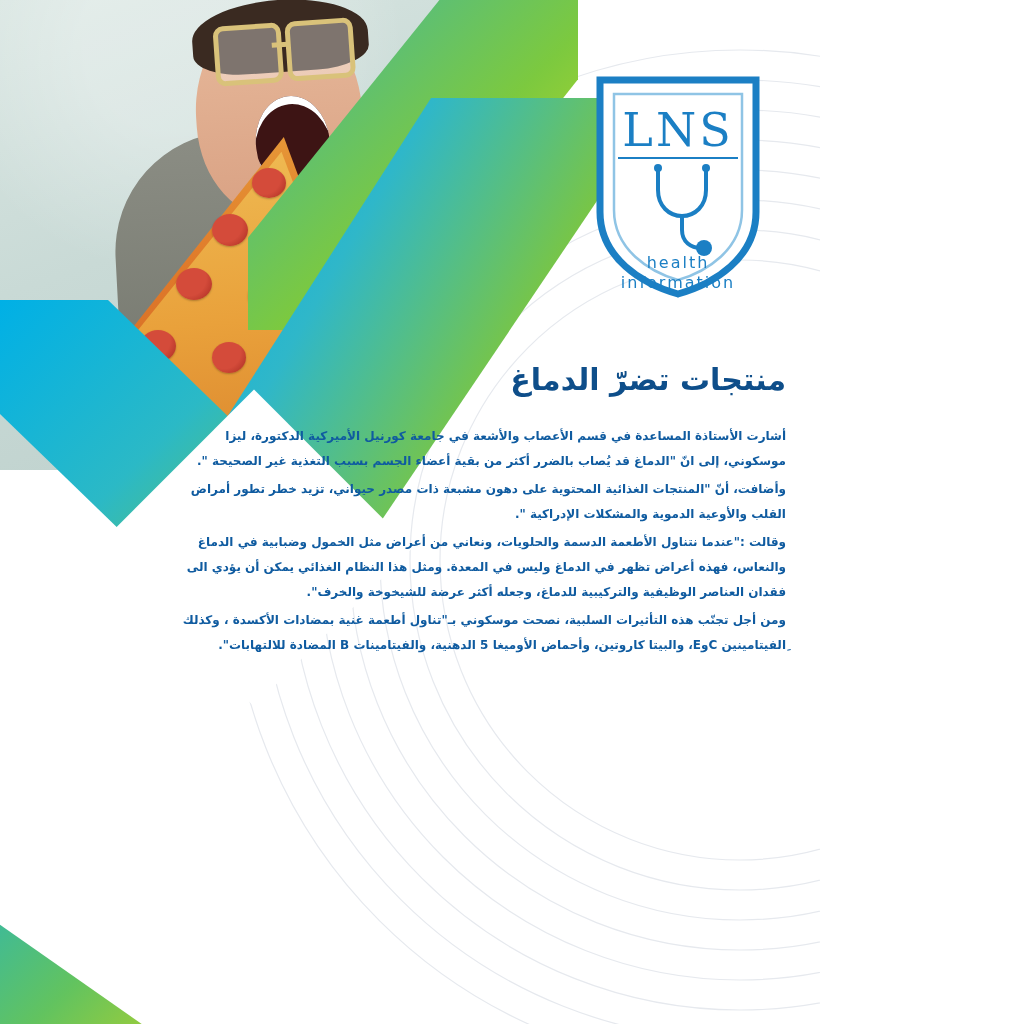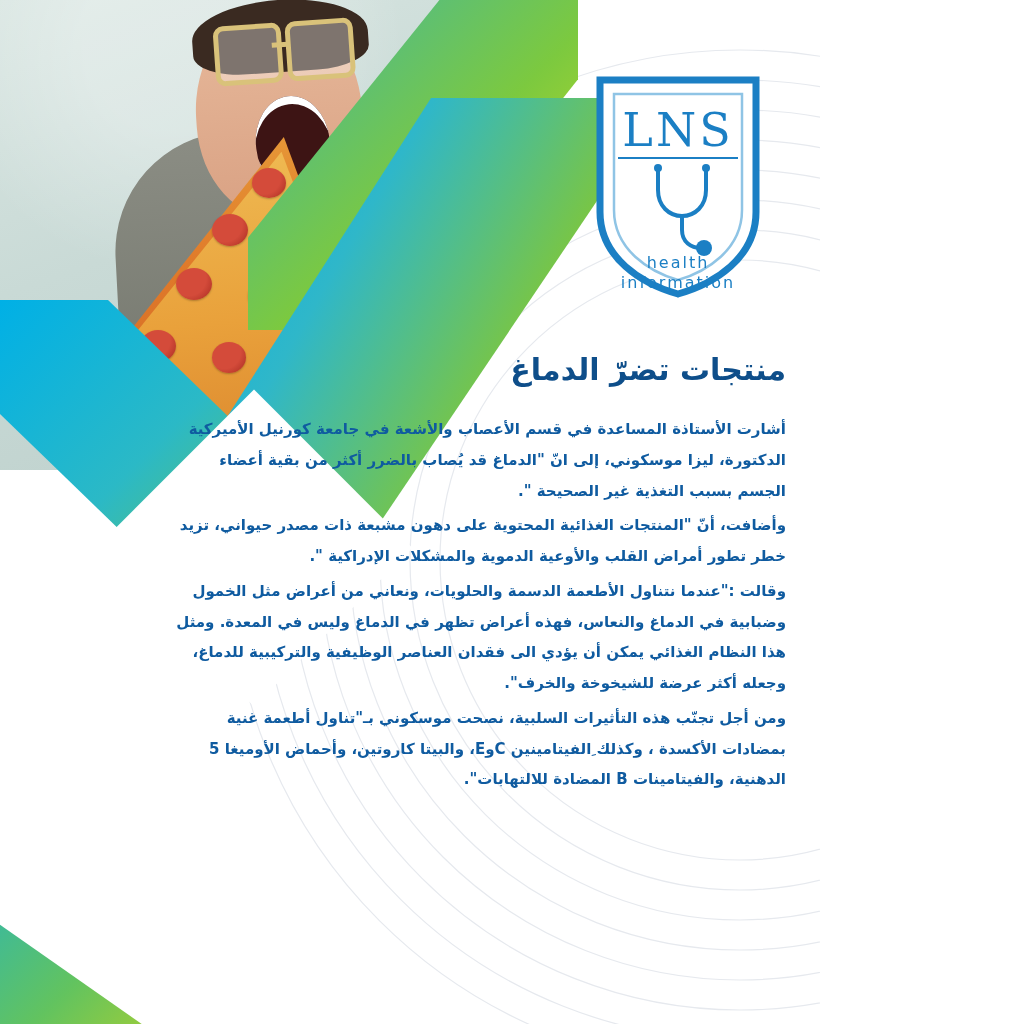--- a/index.html
+++ b/index.html
@@ -188,26 +188,26 @@
     top: 352px;
     width: 618px;
     direction: rtl;
     text-align: right;
   }
   .headline {
     color: #0e4e8a;
     font-size: 30px;
     font-weight: bold;
     letter-spacing: 0px;
-    margin: 0 0 26px 0;
+    margin: 10px 0 26px 0;
     line-height: 1.2;
   }
   .body p {
     color: #0f5ba0;
-    font-size: 15px;
+    font-size: 12px;
     line-height: 2.05;
     margin: 0 0 4px 0;
     font-weight: 600;
   }
 </style>
 </head>
 <body>
 
 <div id="poster">
 

